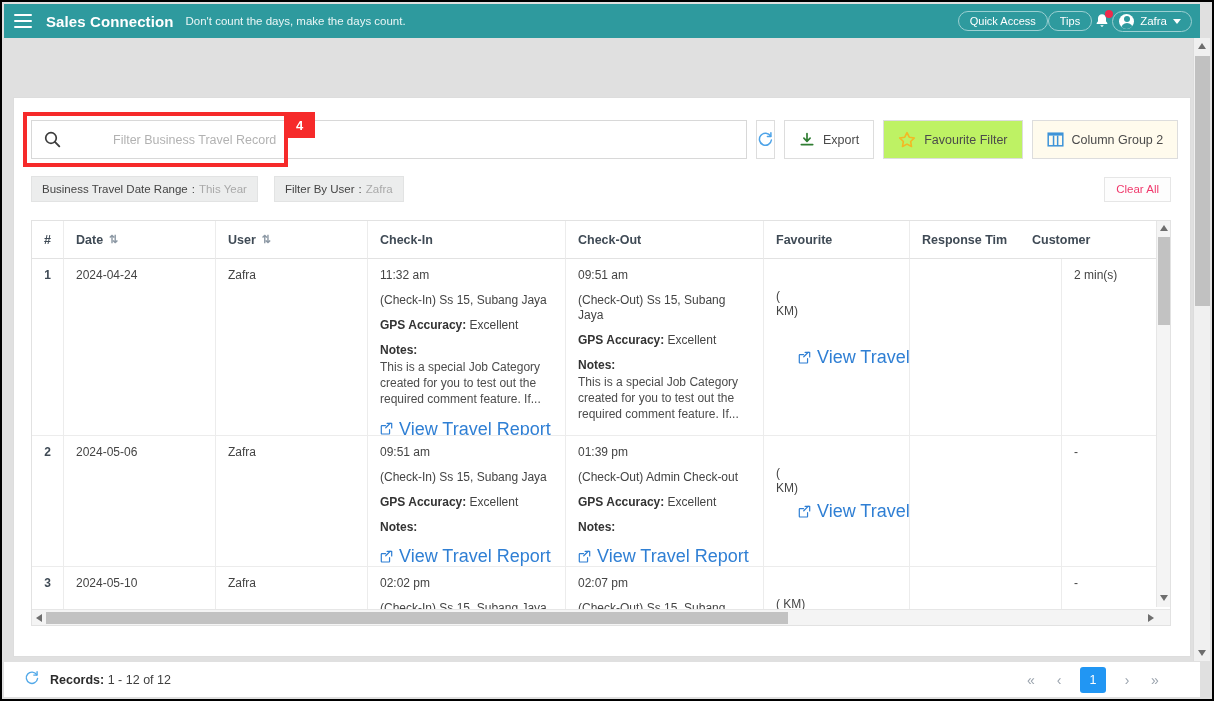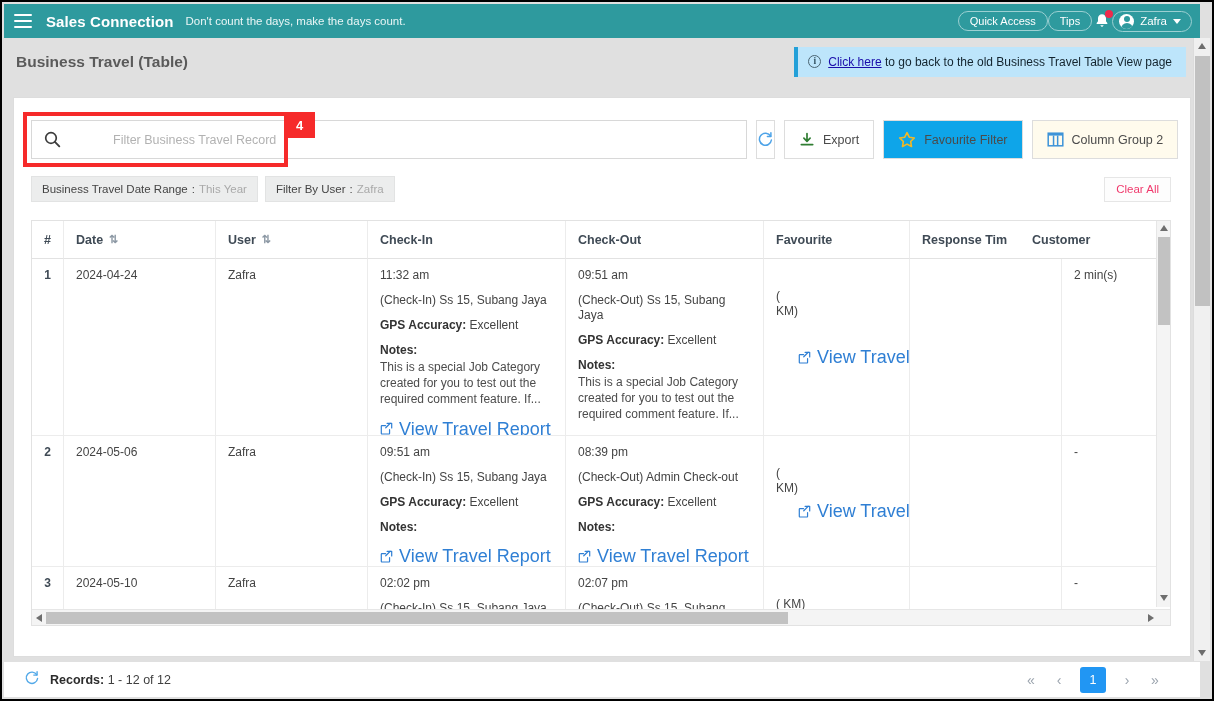--- a/index.html
+++ b/index.html
@@ -145,28 +145,28 @@
     color: #333; width: 600px; margin-left: 40px;
   }
   .search-input::placeholder { color: #b2b2b2; }
   .tbtn {
     height: 39px; border: 1px solid #ddd; background: #fff;
     display: flex; align-items: center; justify-content: center; gap: 8px;
     font-size: 12.5px; color: #4b4b4b; cursor: pointer;
     padding: 0 14px; white-space: nowrap;
   }
   .tbtn.refresh { width: 42px; padding: 0; }
-  .tbtn.fav { background: #0ea5e9; }
+  .tbtn.fav { background: #bef264; }
   .tbtn.colgrp { background: #fffbed; }
 
   
   .chiprow {
     position: absolute; left: 17px; top: 73px;
     width: 1140px; height: 36px;
-    display: flex; align-items: center; gap: 7px;
+    display: flex; align-items: center; gap: 16px;
   }
   .chip {
     background: #eceded; border: 1px solid #e2e3e3;
     height: 26px; display: flex; align-items: center;
     padding: 0 10px; font-size: 11.5px; color: #444;
     white-space: nowrap; cursor: pointer; gap: 4px;
   }
   .chip .cv { color: #a9a9a9; }
   .clear-all {
     margin-left: auto;
@@ -312,28 +312,20 @@
         <div class="bell-dot"></div>
       </div>
       <div class="user-chip">
         <span class="avatar-dot"></span>
         <span>Zafra</span>
         <span class="caret-d"></span>
       </div>
     </div>
   </div>
 
-  <div class="titlerow">
-    <div class="page-title">Business Travel (Table)</div>
-
-    <div class="info-banner">
-      <span class="info-circle">i</span>
-      <span><span class="info-link">Click here</span><span> to go back to the old Business Travel Table View page</span></span>
-    </div>
-  </div>
 
   <div class="card">
 
     <div class="toolrow">
       <div class="search-outer">
         <div class="search-box">
           <svg width="17" height="17" viewBox="0 0 17 17" aria-hidden="true">
             <circle cx="7" cy="7" r="5.3" fill="none" stroke="#3c3c3c" stroke-width="1.7"></circle>
             <line x1="10.9" y1="10.9" x2="15.3" y2="15.3" stroke="#3c3c3c" stroke-width="1.9" stroke-linecap="round"></line>
           </svg>
@@ -486,21 +478,21 @@
               <div class="cellline vtr">
                 <svg class="ext-ic" width="13" height="13" viewBox="0 0 14 14" aria-hidden="true">
                   <path d="M7.6 1.4h5v5" fill="none" stroke="#2f7fd4" stroke-width="1.3" stroke-linecap="round" stroke-linejoin="round"></path>
                   <path d="M11 1.4 6.2 6.2" fill="none" stroke="#2f7fd4" stroke-width="1.3" stroke-linecap="round"></path>
                   <path d="M10.3 8.3v3.9a.7.7 0 0 1-.7.7H2.1a.7.7 0 0 1-.7-.7V4.7a.7.7 0 0 1 .7-.7H6" fill="none" stroke="#2f7fd4" stroke-width="1.3" stroke-linecap="round" stroke-linejoin="round"></path>
                 </svg>
                 <span>View Travel Report</span>
               </div>
             </div>
             <div class="tcell c4">
-              <div class="cellline">08:39 pm</div>
+              <div class="cellline">01:39 pm</div>
               <div class="cellline">(Check-Out) Admin Check-out</div>
               <div class="cellline">
                 <span class="lbl">GPS Accuracy:</span>
                 <span>Excellent</span>
               </div>
               <div class="cellline lbl">Notes:</div>
               <div class="cellline vtr">
                 <svg class="ext-ic" width="13" height="13" viewBox="0 0 14 14" aria-hidden="true">
                   <path d="M7.6 1.4h5v5" fill="none" stroke="#2f7fd4" stroke-width="1.3" stroke-linecap="round" stroke-linejoin="round"></path>
                   <path d="M11 1.4 6.2 6.2" fill="none" stroke="#2f7fd4" stroke-width="1.3" stroke-linecap="round"></path>

